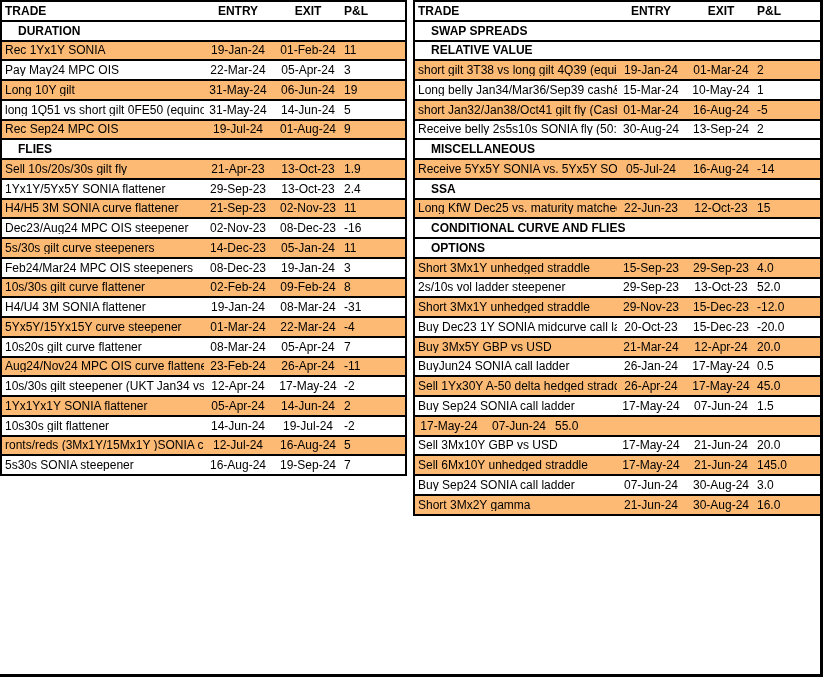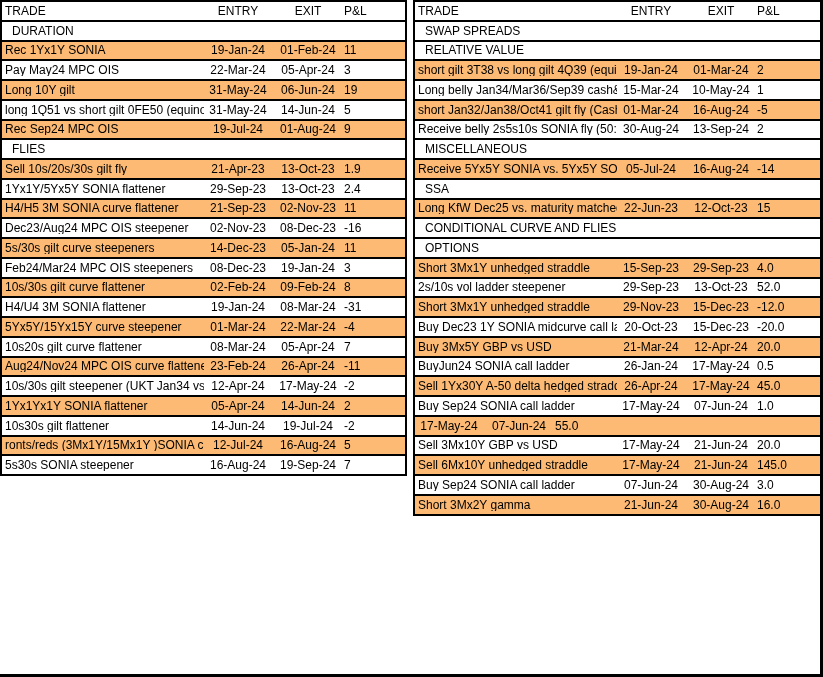--- a/index.html
+++ b/index.html
@@ -11,27 +11,27 @@
   .tbl{position:absolute;top:0;border:2px solid #000;border-bottom:none;background:#fff}
   .tbl-left{left:0;width:403px}
   .tbl-right{left:413px;width:408px}
   .row{
     display:flex;align-items:center;
     height:19.75px;border-bottom:2px solid #000;
     font-size:12px;line-height:1;background:#fff;
     box-sizing:border-box;
   }
   .row.shade{background:#fdba74}
-  .row.hdr .cell, .row.section .cell{font-weight:normal}
+  .row.hdr .cell, .row.section .cell{font-weight:bold}
   .cell{box-sizing:border-box}
   .c-trade{width:202px;flex:none;padding-left:3px;white-space:nowrap;overflow:hidden}
   .c-entry{width:68px;flex:none;text-align:center;white-space:nowrap}
   .c-exit{width:72px;flex:none;text-align:center;white-space:nowrap}
   .c-pl{flex:1;white-space:nowrap}
-  .c-section{flex:1;padding-left:10px;white-space:nowrap;overflow:hidden;font-weight:bold}
+  .c-section{flex:1;padding-left:16px;white-space:nowrap;overflow:hidden;font-weight:bold}
   .edge-right{position:absolute;left:820px;top:0;width:3px;height:677px;background:#000}
   .edge-bottom{position:absolute;left:0;top:674px;width:823px;height:3px;background:#000}
 </style>
 </head>
 <body>
 
 <div class="tbl tbl-left" id="left-table">
     <div class="row hdr">
       <div class="cell c-trade">TRADE</div>
       <div class="cell c-entry">ENTRY</div>
@@ -271,21 +271,21 @@
     <div class="row shade">
       <div class="cell c-trade">Sell 1Yx30Y A-50 delta hedged straddle</div>
       <div class="cell c-entry">26-Apr-24</div>
       <div class="cell c-exit">17-May-24</div>
       <div class="cell c-pl">45.0</div>
     </div>
     <div class="row">
       <div class="cell c-trade">Buy Sep24 SONIA call ladder</div>
       <div class="cell c-entry">17-May-24</div>
       <div class="cell c-exit">07-Jun-24</div>
-      <div class="cell c-pl">1.0</div>
+      <div class="cell c-pl">1.5</div>
     </div>
     <div class="row shade">
       <div class="cell c-entry">17-May-24</div>
       <div class="cell c-exit">07-Jun-24</div>
       <div class="cell c-pl">55.0</div>
     </div>
     <div class="row">
       <div class="cell c-trade">Sell 3Mx10Y GBP vs USD</div>
       <div class="cell c-entry">17-May-24</div>
       <div class="cell c-exit">21-Jun-24</div>

